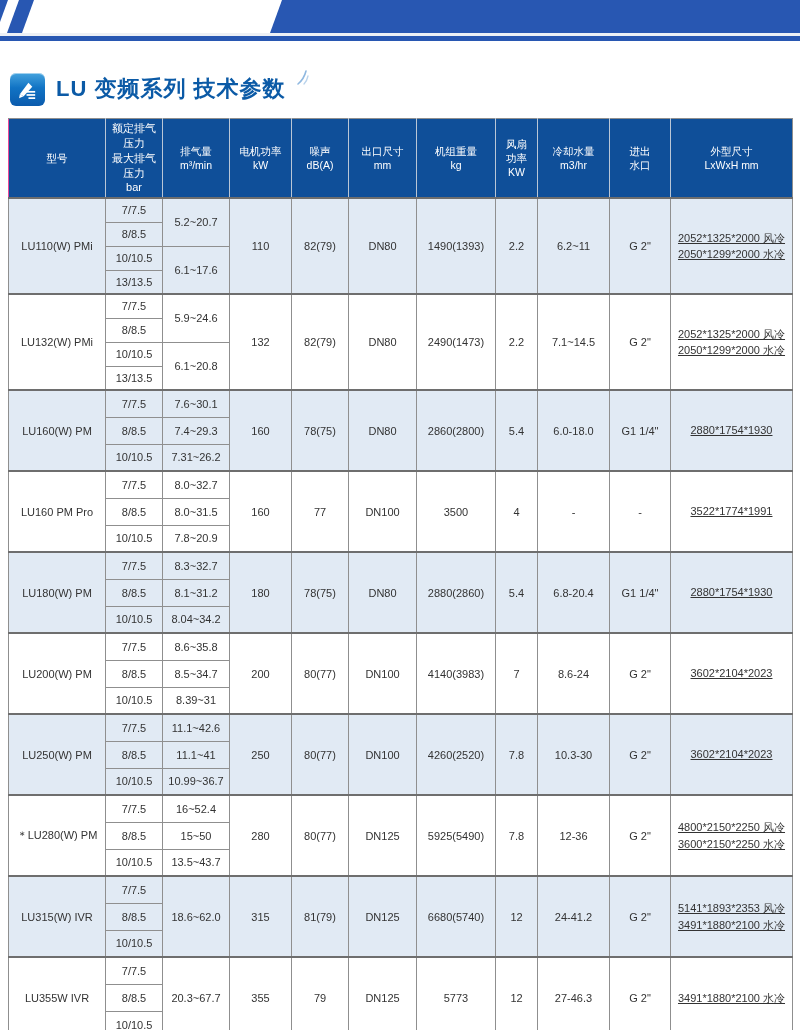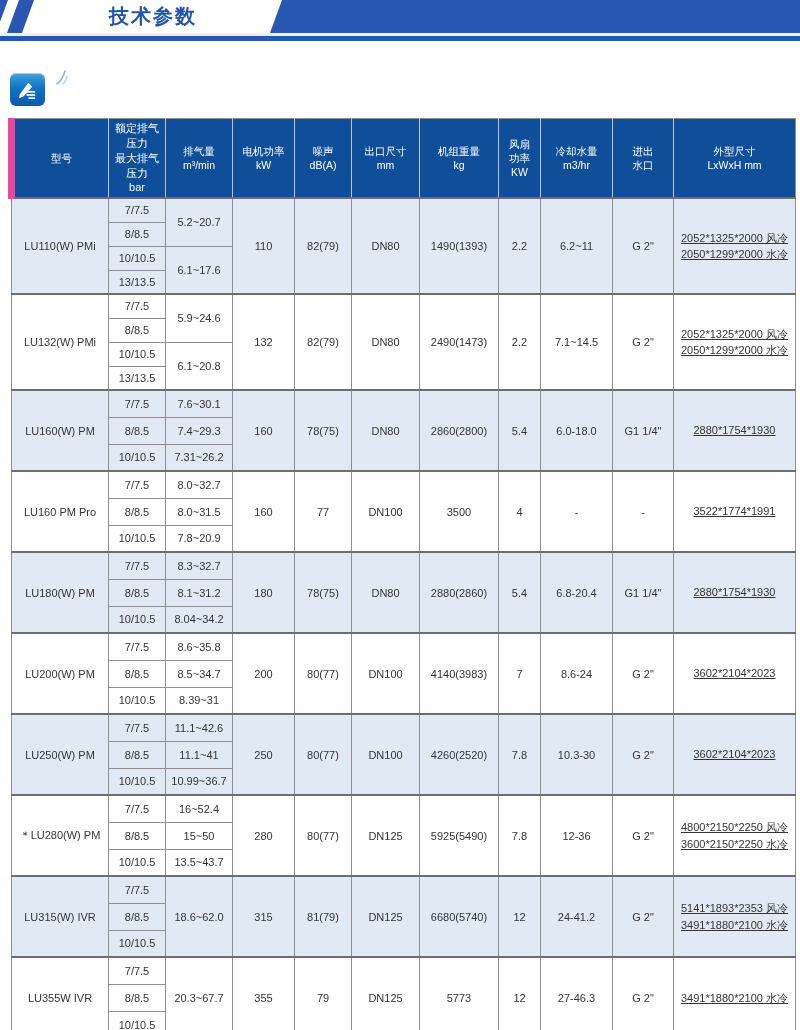--- a/index.html
+++ b/index.html
@@ -48,54 +48,54 @@
     border-collapse:collapse; table-layout:fixed;
     width:784px; margin:12px 0 0 8px;
   }
   th {
     background:#0f4f99; color:#ffffff; font-weight:normal;
     font-size:10.5px; line-height:1.35; height:46px; padding:2px 1px;
     border-left:1px solid #b9c6d6; border-right:1px solid #b9c6d6;
     border-top:1px solid #8f8f8f; border-bottom:1px solid #8f8f8f;
     text-align:center; vertical-align:middle;
   }
-  th:first-child { border-left:7px solid #ec4899; }
+  th:first-child { border-left:1px solid #ec4899; }
   th:last-child  { border-right:1px solid #8f8f8f;margin-top:24px; }
   th:nth-child(2){ font-size:11px; }
   td {
     border:1px solid #8f8f8f; background:#ffffff;
     font-size:11px; color:#333333; text-align:center; vertical-align:middle;
     padding:1px 2px; overflow:hidden; white-space:nowrap;
   }
   tr.shade td { background:#e1eaf4; }
   tr.gstart td { border-top:2px solid #6e6e6e; }
   td.c-dimensions { font-size:11px; line-height:1.5;text-decoration:underline; }
   td.c-model { font-size:11px; }
 </style>
 </head>
 <body>
 
 <div class="topbar">
   <div class="tape stripe"></div>
   <div class="tape main"></div>
-  <div class="topbar-label">技术参数</div>
 </div>
 <div class="sep-light"></div>
 <div class="sep-blue"></div>
 
 <div class="title-row">
   <div class="title-icon">
     <svg width="23" height="23" viewBox="0 0 24 24" aria-hidden="true">
       <path d="M4 17 L13 5 L17 9 L8 19 Z" fill="#ffffff"></path>
       <path d="M3.2 21.2 L4 17 L8 19 Z" fill="#ffffff"></path>
       <rect x="11" y="13.5" width="9" height="1.8" fill="#ffffff"></rect>
       <rect x="11" y="16.8" width="9" height="1.8" fill="#ffffff"></rect>
       <rect x="13" y="20.1" width="7" height="1.8" fill="#ffffff"></rect>
     </svg>
   </div>
+  <span class="page-title">LU 变频系列 技术参数</span>
   <svg class="title-accent" width="16" height="18" viewBox="0 0 16 18">
     <path d="M3 16 Q 9 11 11 3" stroke="#8fb8e0" stroke-width="1.6" fill="none" stroke-linecap="round"></path>
     <path d="M9 16 Q 12 13 13 8" stroke="#b9d3ec" stroke-width="1.3" fill="none" stroke-linecap="round"></path>
   </svg>
 </div>
 
 <table class="spec">
   <colgroup id="cols">
       <col style="width: 97px;">
       <col style="width: 57px;">

